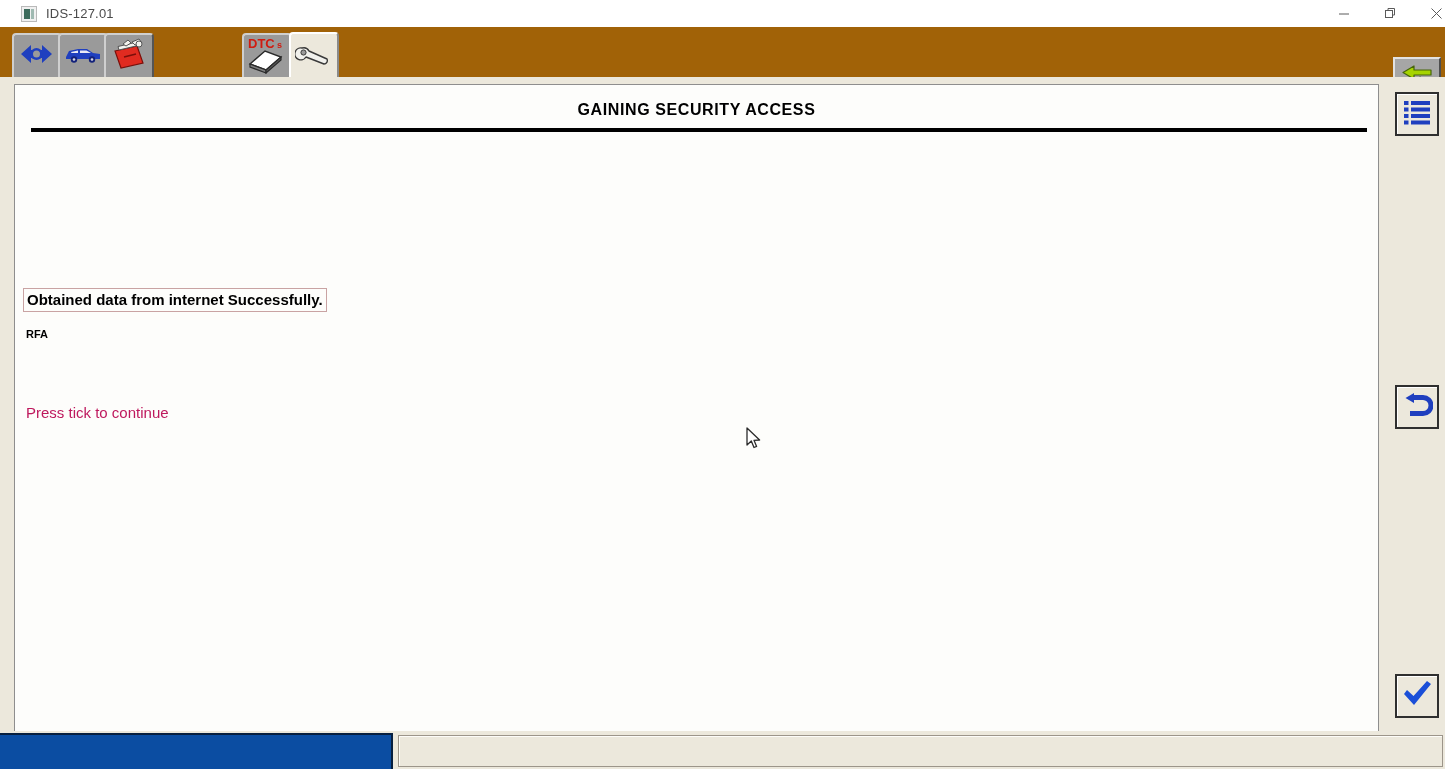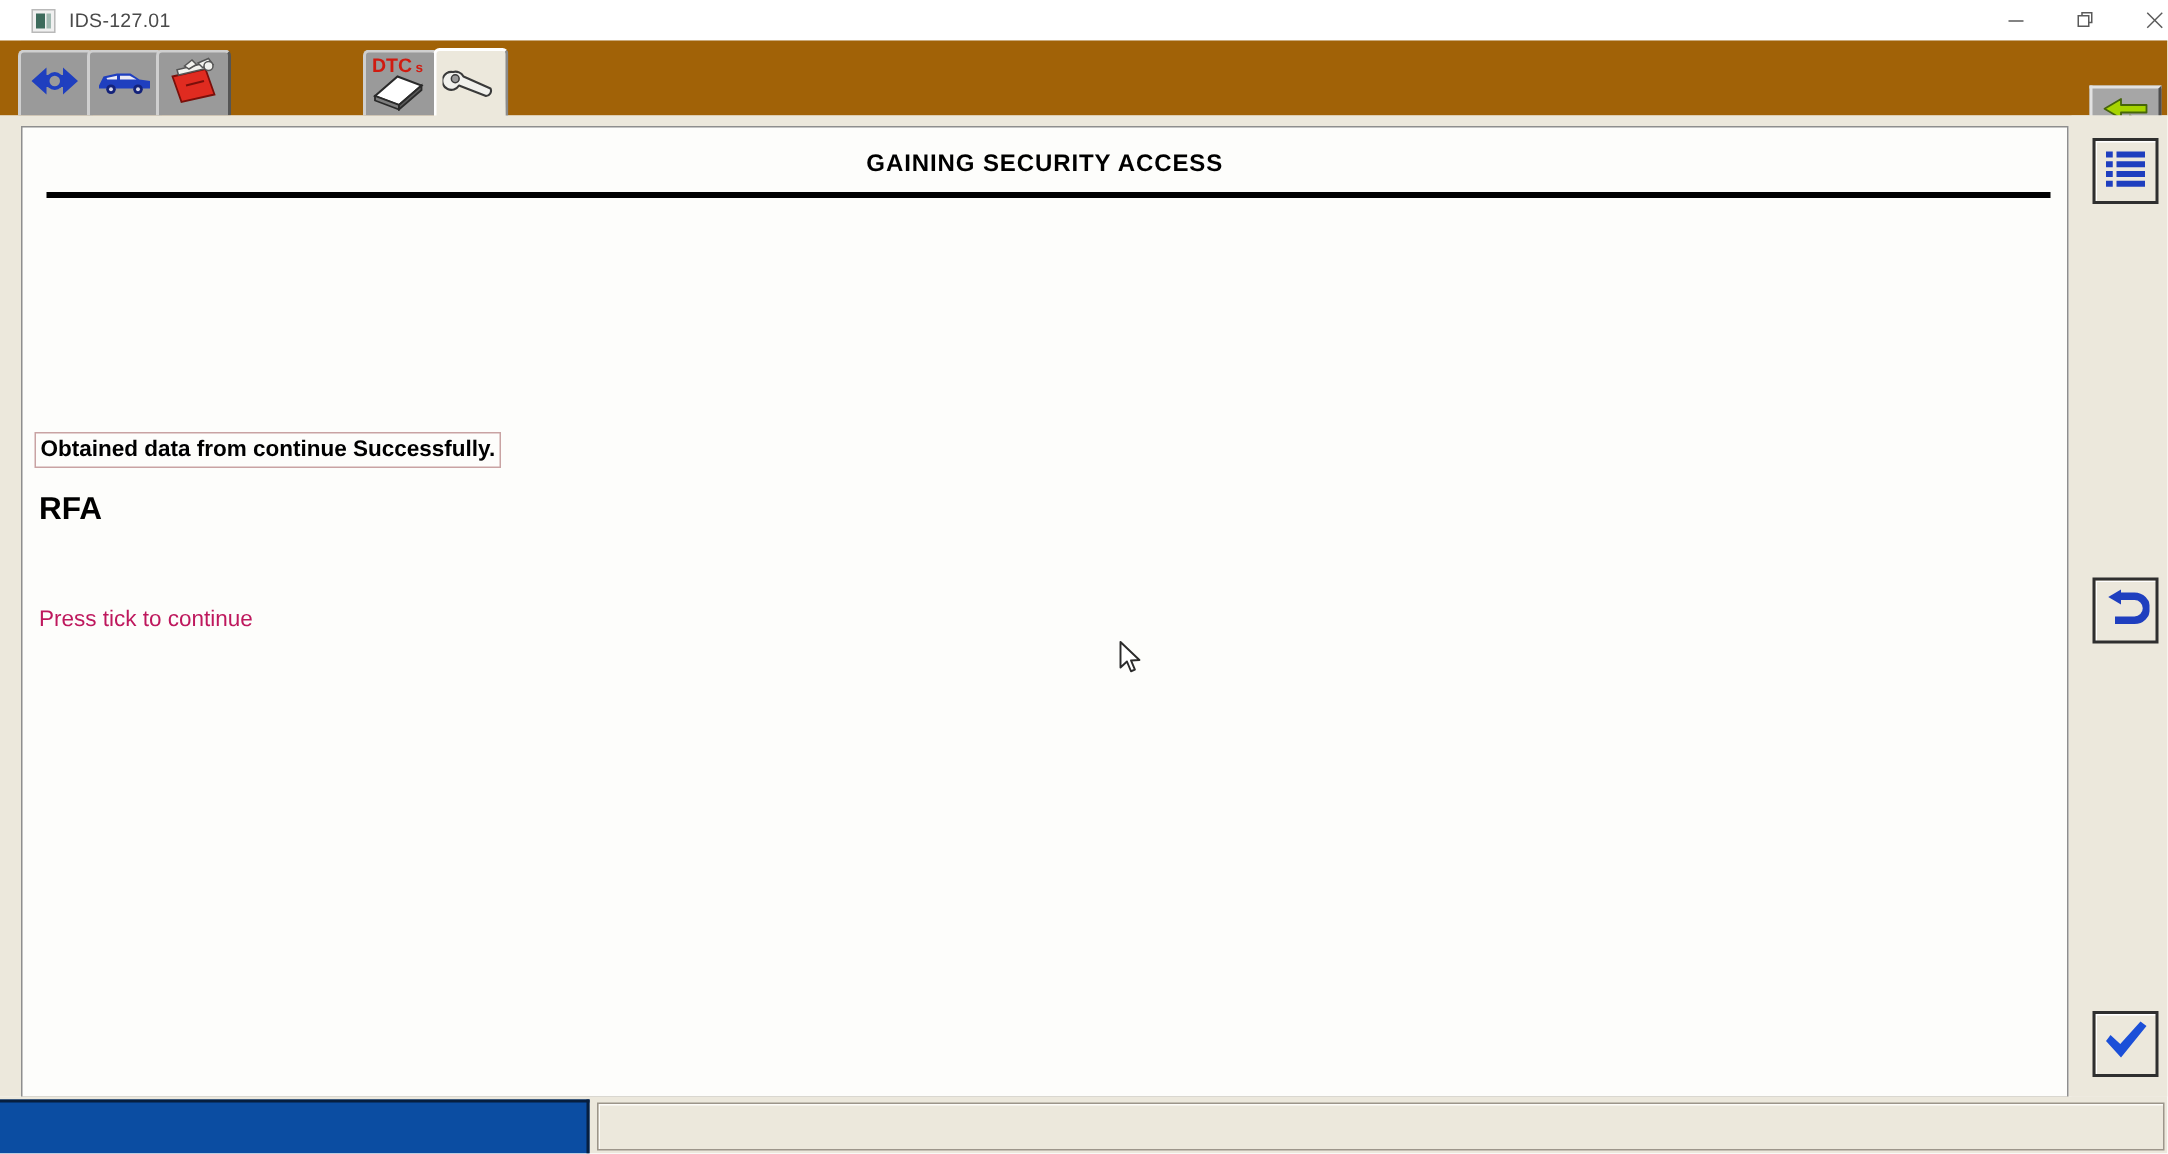--- a/index.html
+++ b/index.html
@@ -156,21 +156,21 @@
     padding: 2px 3px 3px 3px;
     font-size: 15px;
     font-weight: bold;
     color: #000;
     background: transparent;
     white-space: nowrap;
   }
   .line-rfa {
     position: absolute;
     left: 11px; top: 243px;
-    font-size: 21px;
+    font-size: 11px;
     font-weight: bold;
     color: #000;
   }
   .line-press {
     position: absolute;
     left: 11px; top: 319px;
     font-size: 15px;
     font-weight: normal;
     color: #be185d;
   }
@@ -329,21 +329,21 @@
       </svg>
     </span>
   </div>
 </div>
 
 <div class="appbody"></div>
 
 <div class="content">
   <div class="page-title">GAINING SECURITY ACCESS</div>
   <div class="title-rule"></div>
-  <div class="msg-box">Obtained data from continue Successfully.</div>
+  <div class="msg-box">Obtained data from internet Successfully.</div>
   <div class="line-rfa">RFA</div>
   <div class="line-press">Press tick to continue</div>
 </div>
 
 <div class="sidebar">
 
   <div class="side-btn" id="btn-menu">
     <span>
       <svg width="30" height="28" viewBox="0 0 30 28">
         <rect x="2" y="3" width="4.5" height="4" fill="#1f3fbf"></rect>

